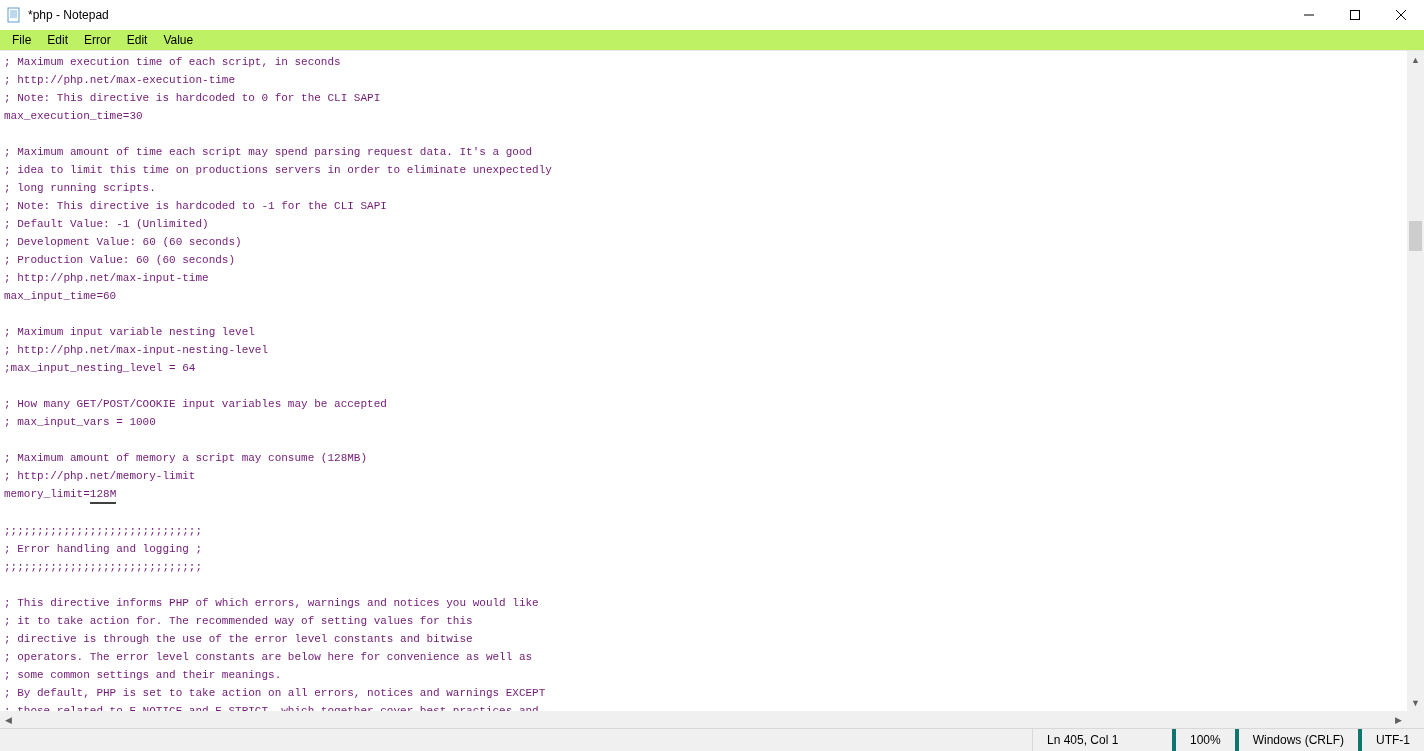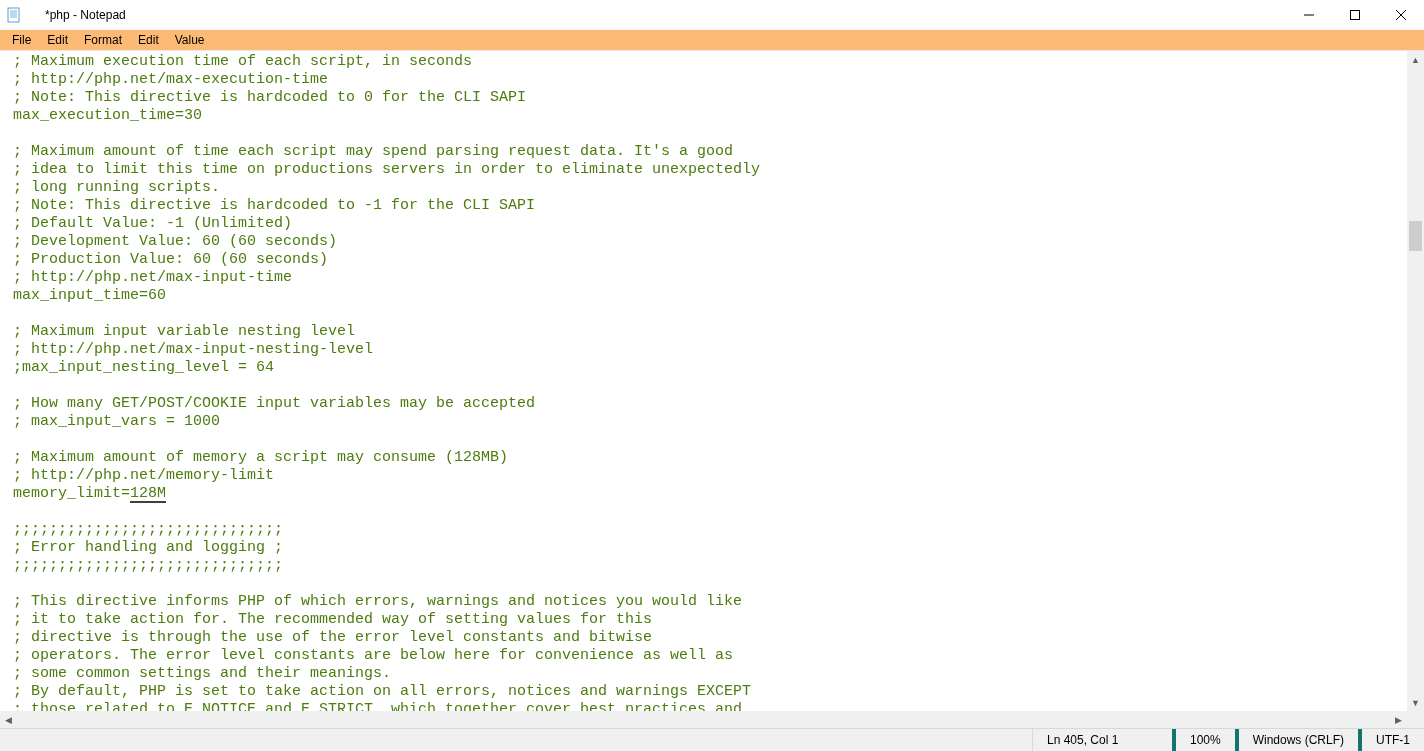--- a/index.html
+++ b/index.html
@@ -21,21 +21,21 @@
       height: 30px;
       display: flex;
       align-items: center;
       justify-content: space-between;
       background: #ffffff;
       padding-left: 6px;
     }
     .titlebar-left {
       display: flex;
       align-items: center;
-      gap: 23px;
+      gap: 6px;
     }
     .titlebar-icon {
       width: 16px;
       height: 16px;
       display: flex;
       align-items: center;
       justify-content: center;
     }
     .titlebar-title {
       font-size: 12px;
@@ -53,47 +53,47 @@
       justify-content: center;
       background: transparent;
       border: none;
       cursor: pointer;
     }
     .menubar {
       height: 20px;
       display: flex;
       align-items: center;
       padding: 0 4px;
-      background: #fdba74;
+      background: #bef264;
       text-align: center;
     }
     .menu-item {
       padding: 2px 8px;
       font-size: 12px;
       cursor: default;
     }
     .content-wrap {
       flex: 1;
       position: relative;
       border-top: 1px solid #e8e8e8;
       overflow: hidden;
     }
     .text-area {
       position: absolute;
       top: 0;
       left: 0;
       right: 17px;
       bottom: 17px;
-      padding: 2px 13px;
+      padding: 2px 4px;
       font-family: Consolas, "Courier New", monospace;
-      font-size: 15px;
+      font-size: 11px;
       line-height: 18px;
       white-space: pre;
       overflow: hidden;
-      color: #4d7c0f;
+      color: #701a75;
     }
     .scrollbar-v {
       position: absolute;
       right: 0;
       top: 0;
       bottom: 17px;
       width: 17px;
       background: #f0f0f0;
     }
     .scroll-arrow {
@@ -194,21 +194,21 @@
           <line x1="0" y1="0" x2="10" y2="10" stroke="#000" stroke-width="1"></line>
           <line x1="10" y1="0" x2="0" y2="10" stroke="#000" stroke-width="1"></line>
         </svg>
     </button>
   </div>
 </div>
 
 <div class="menubar">
   <span class="menu-item">File</span>
   <span class="menu-item">Edit</span>
-  <span class="menu-item">Format</span>
+  <span class="menu-item">Error</span>
   <span class="menu-item">Edit</span>
   <span class="menu-item">Value</span>
 </div>
 
 <div class="content-wrap">
   <div class="text-area" id="text-area"><div>; Maximum execution time of each script, in seconds</div><div>; http://php.net/max-execution-time</div><div>; Note: This directive is hardcoded to 0 for the CLI SAPI</div><div>max_execution_time=30</div><div>&nbsp;</div><div>; Maximum amount of time each script may spend parsing request data. It's a good</div><div>; idea to limit this time on productions servers in order to eliminate unexpectedly</div><div>; long running scripts.</div><div>; Note: This directive is hardcoded to -1 for the CLI SAPI</div><div>; Default Value: -1 (Unlimited)</div><div>; Development Value: 60 (60 seconds)</div><div>; Production Value: 60 (60 seconds)</div><div>; http://php.net/max-input-time</div><div>max_input_time=60</div><div>&nbsp;</div><div>; Maximum input variable nesting level</div><div>; http://php.net/max-input-nesting-level</div><div>;max_input_nesting_level = 64</div><div>&nbsp;</div><div>; How many GET/POST/COOKIE input variables may be accepted</div><div>; max_input_vars = 1000</div><div>&nbsp;</div><div>; Maximum amount of memory a script may consume (128MB)</div><div>; http://php.net/memory-limit</div><div>memory_limit=<span class="spell-error">128M</span></div><div>&nbsp;</div><div>;;;;;;;;;;;;;;;;;;;;;;;;;;;;;;</div><div>; Error handling and logging ;</div><div>;;;;;;;;;;;;;;;;;;;;;;;;;;;;;;</div><div>&nbsp;</div><div>; This directive informs PHP of which errors, warnings and notices you would like</div><div>; it to take action for. The recommended way of setting values for this</div><div>; directive is through the use of the error level constants and bitwise</div><div>; operators. The error level constants are below here for convenience as well as</div><div>; some common settings and their meanings.</div><div>; By default, PHP is set to take action on all errors, notices and warnings EXCEPT</div><div>; those related to E_NOTICE and E_STRICT, which together cover best practices and</div></div>
   <div class="scrollbar-v">
     <div class="scroll-arrow up">▲</div>
     <div class="scroll-thumb-v"></div>
     <div class="scroll-arrow down">▼</div>

